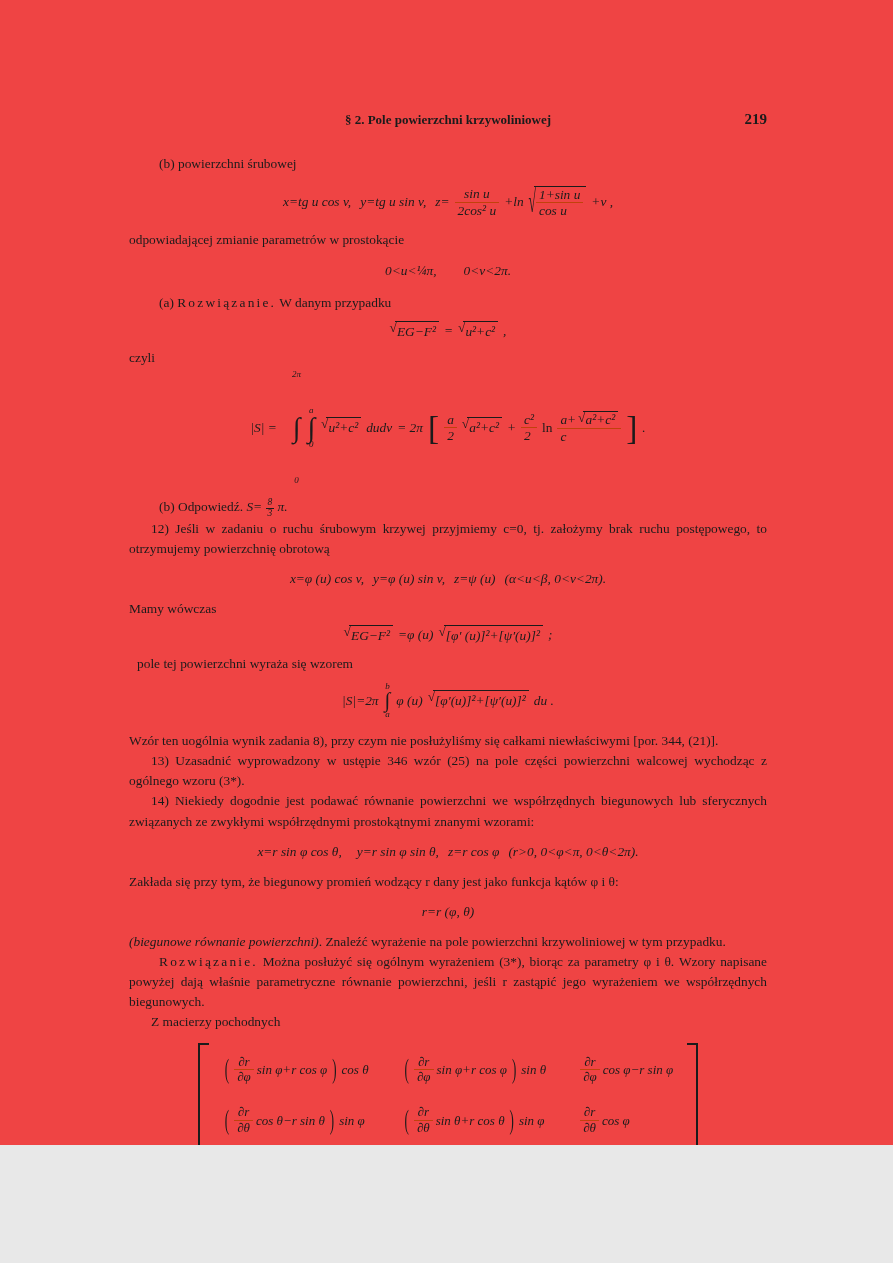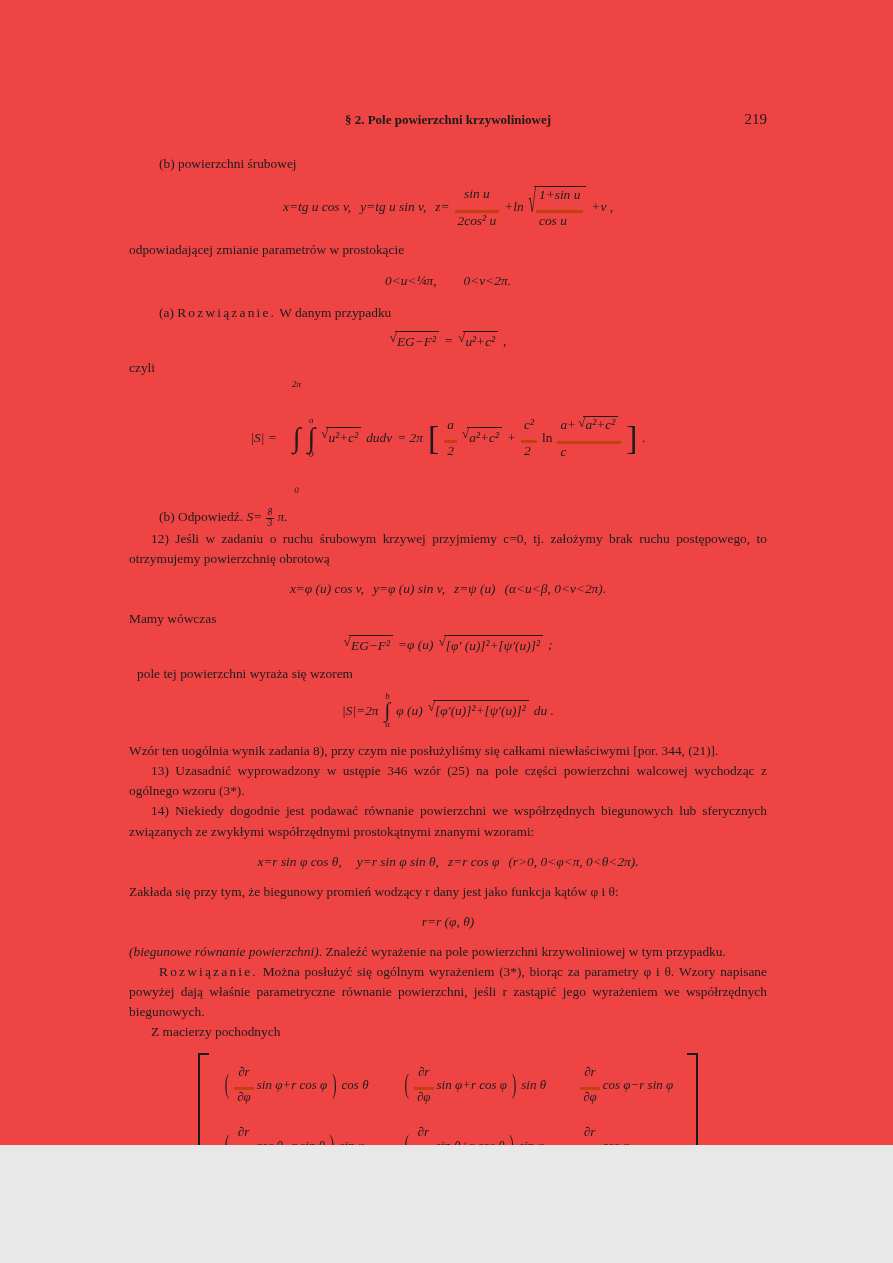--- a/index.html
+++ b/index.html
@@ -6,37 +6,37 @@
   .page {
     position:relative; width:893px; height:1145px; margin:0 auto;
     background:#ef4444; color:#1b1b1b;
     font-family:"Liberation Serif", serif; font-size:13.4px; line-height:1.5;
     overflow:hidden;
     padding-left:12px;
   }
   .content { position:absolute; left:129px; top:110px; width:638px; }
 
   .header { position:relative; text-align:center; font-weight:bold; font-size:13px; margin-bottom:24px; }
-  .pagenum { position:absolute; right:0; top:-2px; font-size:15px; font-weight:normal; }
+  .pagenum { position:absolute; right:0; top:-2px; font-size:15px; font-weight:bold; }
 
   p.para { margin:0; text-align:justify; }
   .indent { text-indent:22px; }
   .indent2 { text-indent:30px; }
   .item-label { margin-left:30px; }
   .sp { letter-spacing:2.2px; }
   .it { font-style:italic; }
 
   
   .eq { display:flex; justify-content:center; align-items:center; font-style:italic; gap:5px; }
   .eq .rm { font-style:normal; }
   .g10 { margin-left:10px;gap:36px; } .g16 { margin-left:4px; } .g22 { margin-left:22px; }
 
   .frac { display:inline-block; vertical-align:middle; text-align:left; line-height:1.15; }
   .frac .num, .frac .den { display:block; padding:0 3px; white-space:nowrap; }
-  .frac .den { border-top:3px solid #c2410c;margin-top:8px; }
+  .frac .den { border-top:1px solid #c2410c; }
   .frac .num { display:flex; justify-content:center; align-items:flex-end; gap:2px; }
 
   .sqrt { display:inline-flex; align-items:flex-start; vertical-align:middle; white-space:nowrap; }
   .rsign { line-height:1.05; position:relative; top:0px; margin-right:-2px; font-style:normal; }
   .radicand { border-top:1px solid #1b1b1b; padding:0 3px 0 2px; }
   .sqrt.tall > .rsign { transform:scaleY(2.35); transform-origin:top center; }
 
   .intgrp { display:inline-flex; flex-direction:column; align-items:center; vertical-align:middle; line-height:1; }
   .ilim { font-size:9px; font-style:italic; }
   .isym { font-size:28px; line-height:0.9; font-style:normal; padding:0 1px; }

